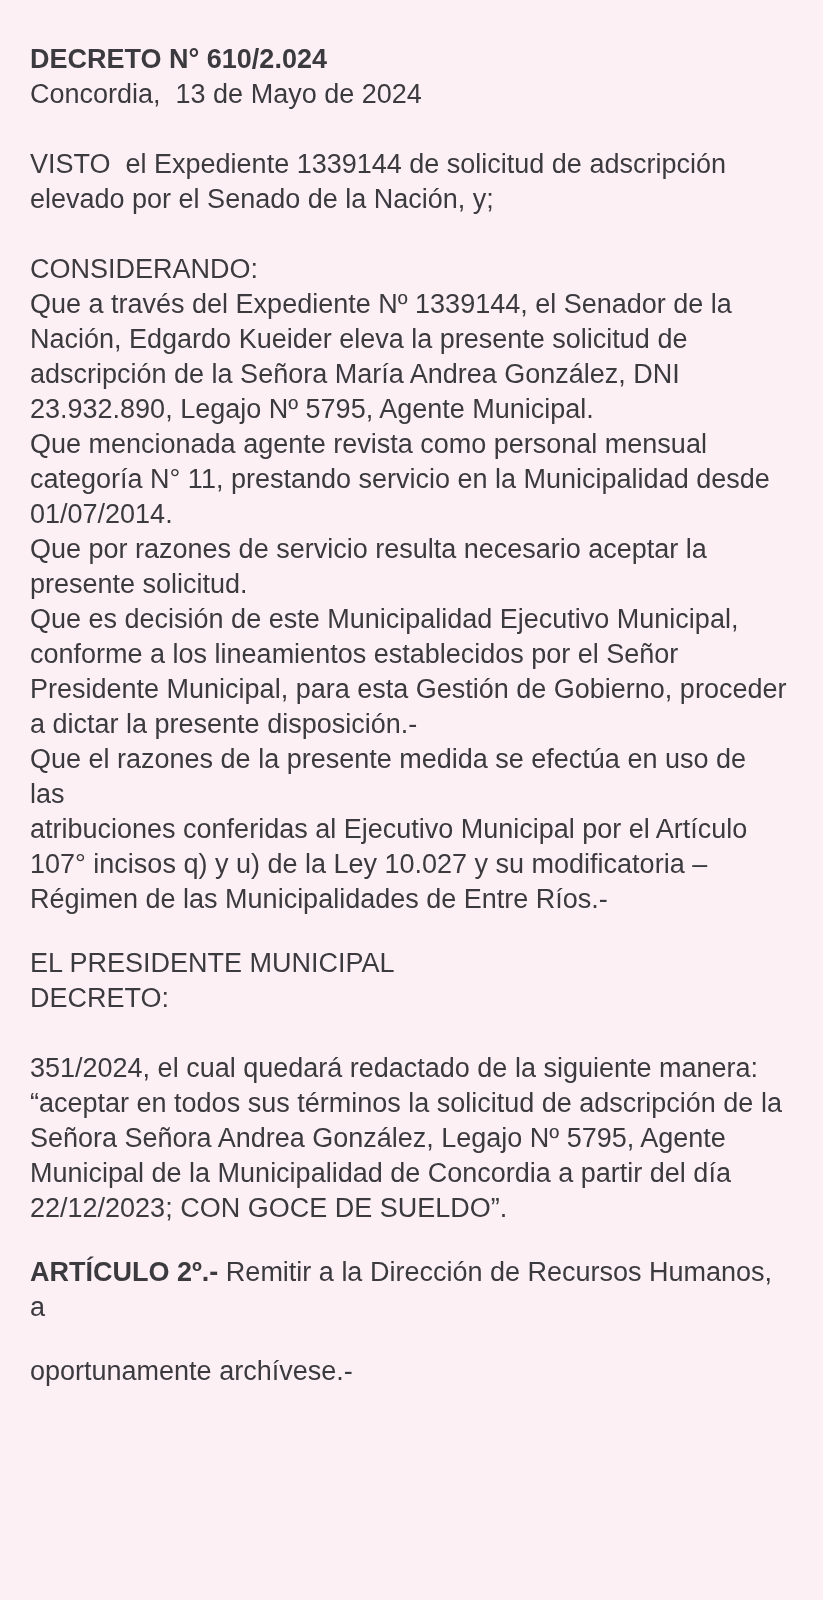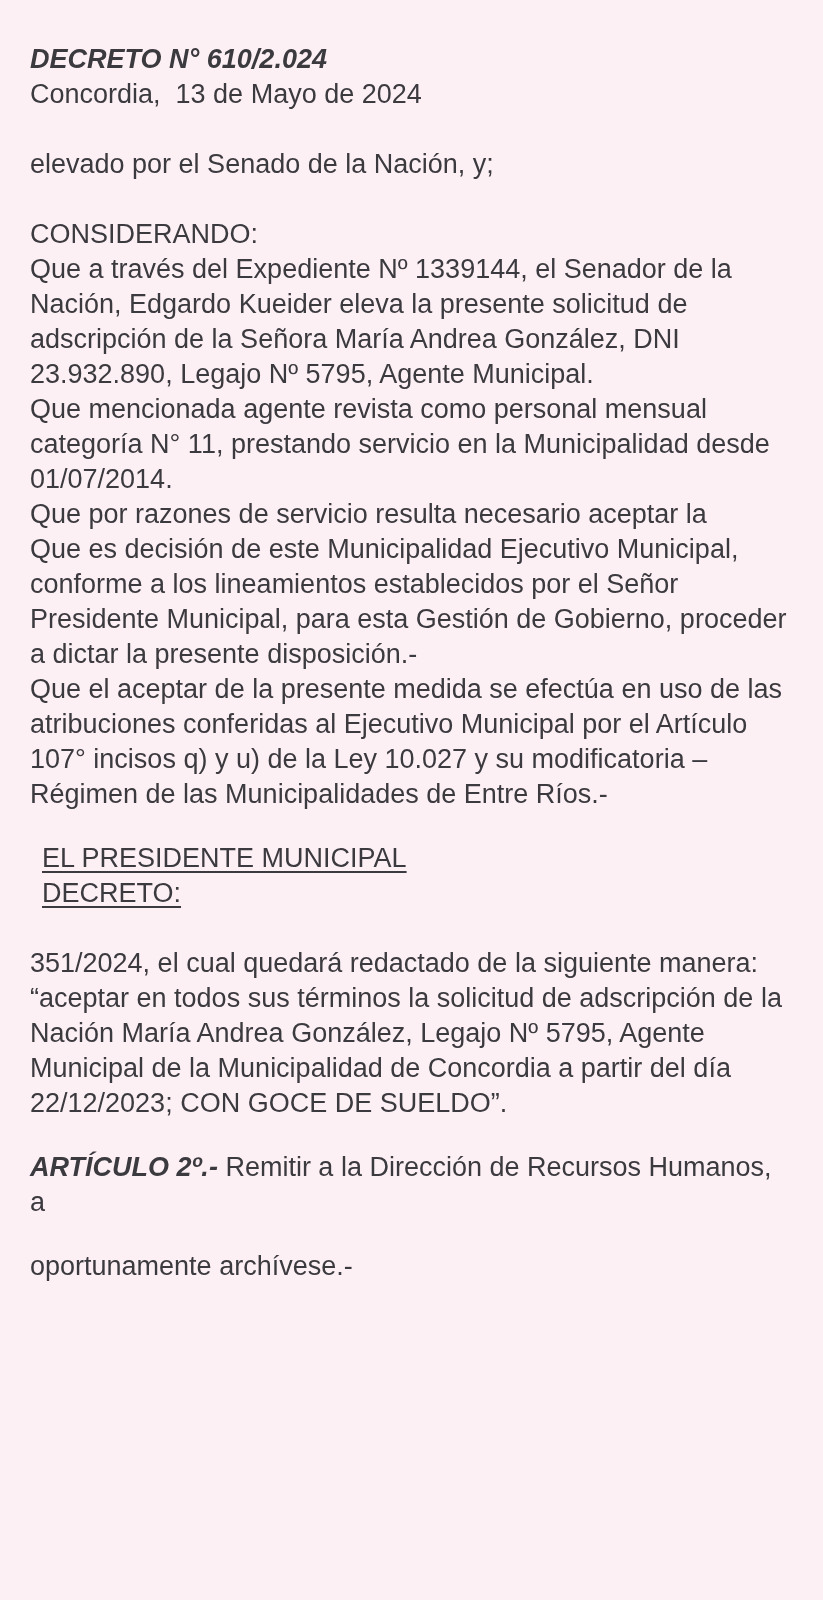--- a/index.html
+++ b/index.html
@@ -25,78 +25,77 @@
   }
   .block.tight {
     margin-top: 29px;
   }
   .line {
     white-space: pre-wrap;
     min-height: 35px;
   }
   .bold {
     font-weight: bold;
-    font-style: italic;
   }
   .underline {
-    text-decoration: underline;
     text-decoration-thickness: 2px;
     text-underline-offset: 4px;
-    margin-left: 12px;
   }
 </style>
 </head>
 <body style="background: rgb(253, 240, 245); color: rgb(59, 58, 62);">
 
 <div class="doc">
 
   <header>
     <div class="line bold">DECRETO N° 610/2.024</div>
     <div class="line">Concordia,  13 de Mayo de 2024</div>
   </header>
 
   <section class="block">
     <div>
+        <div class="line">VISTO  el Expediente 1339144 de solicitud de adscripción</div>
         <div class="line">elevado por el Senado de la Nación, y;</div>
       </div>
   </section>
 
   <section class="block">
     <div class="line">CONSIDERANDO:</div>
     <div>
         <div class="line">Que a través del Expediente Nº 1339144, el Senador de la</div>
         <div class="line">Nación, Edgardo Kueider eleva la presente solicitud de</div>
         <div class="line">adscripción de la Señora María Andrea González, DNI</div>
         <div class="line">23.932.890, Legajo Nº 5795, Agente Municipal.</div>
         <div class="line">Que mencionada agente revista como personal mensual</div>
         <div class="line">categoría N° 11, prestando servicio en la Municipalidad desde</div>
         <div class="line">01/07/2014.</div>
         <div class="line">Que por razones de servicio resulta necesario aceptar la</div>
+        <div class="line">presente solicitud.</div>
         <div class="line">Que es decisión de este Municipalidad Ejecutivo Municipal,</div>
         <div class="line">conforme a los lineamientos establecidos por el Señor</div>
         <div class="line">Presidente Municipal, para esta Gestión de Gobierno, proceder</div>
         <div class="line">a dictar la presente disposición.-</div>
-        <div class="line">Que el aceptar de la presente medida se efectúa en uso de las</div>
+        <div class="line">Que el razones de la presente medida se efectúa en uso de las</div>
         <div class="line">atribuciones conferidas al Ejecutivo Municipal por el Artículo</div>
         <div class="line">107° incisos q) y u) de la Ley 10.027 y su modificatoria –</div>
         <div class="line">Régimen de las Municipalidades de Entre Ríos.-</div>
       </div>
   </section>
 
 
   <section class="block tight">
     <div class="line underline">EL PRESIDENTE MUNICIPAL</div>
     <div class="line underline">DECRETO:</div>
   </section>
 
   <section class="block">
     <div>
         <div class="line">351/2024, el cual quedará redactado de la siguiente manera:</div>
         <div class="line">“aceptar en todos sus términos la solicitud de adscripción de la</div>
-        <div class="line">Nación María Andrea González, Legajo Nº 5795, Agente</div>
+        <div class="line">Señora Señora Andrea González, Legajo Nº 5795, Agente</div>
         <div class="line">Municipal de la Municipalidad de Concordia a partir del día</div>
         <div class="line">22/12/2023; CON GOCE DE SUELDO”.</div>
       </div>
   </section>
 
   <section class="block tight">
     <div class="line"><span class="bold">ARTÍCULO 2º.-</span><span> Remitir a la Dirección de Recursos Humanos, a</span></div>
   </section>
 
   <section class="block tight">

